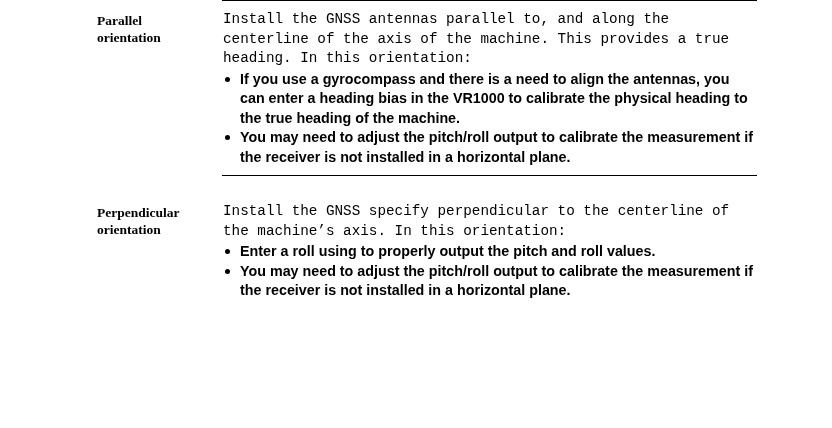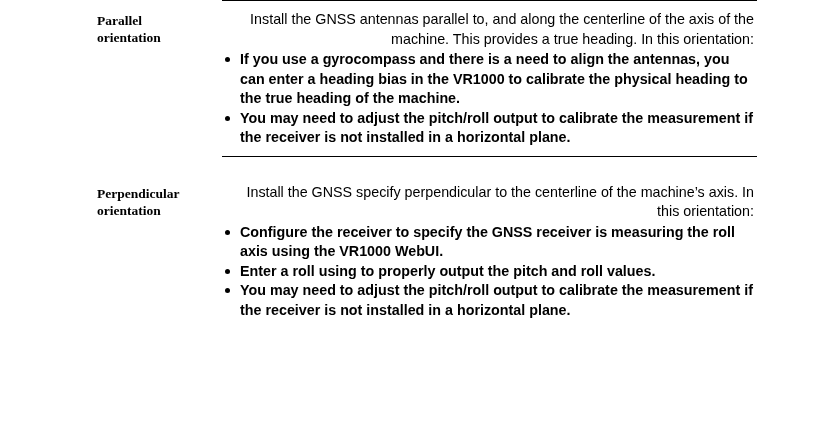--- a/index.html
+++ b/index.html
@@ -58,26 +58,25 @@
     position: relative;
   }
   .rule {
     position: absolute;
     left: 222px;
     width: 535px;
     height: 1px;
     background: #000000;
   }
   .para {
-    font-family: Liberation Sans, sans-serif;
+    font-family: Liberation Mono, monospace;
     font-size: 14.3px;
     line-height: 19.5px;
     margin: 0 0 1px 0;
     color: #000000;
-    text-align: right;
   }
   ul.bullets {
     list-style: none;
     margin: 0;
     padding: 0;
   }
   ul.bullets li {
     position: relative;
     padding-left: 17px;
     font-family: "Liberation Sans", sans-serif;
@@ -140,24 +139,20 @@
     <div class="row">
       <div class="label-cell">
         <div class="label-text">Perpendicular
 orientation</div>
       </div>
       <div class="body-cell">
         <p class="para">Install the GNSS specify perpendicular to the centerline of the machine’s axis. In this orientation:</p>
         <ul class="bullets">
           <li>
             <span class="dot"></span>
-            <span>Configure the receiver to specify the GNSS receiver is measuring the roll axis using the VR1000 WebUI.</span>
-          </li>
-          <li>
-            <span class="dot"></span>
             <span>Enter a roll using to properly output the pitch and roll values.</span>
           </li>
           <li>
             <span class="dot"></span>
             <span>You may need to adjust the pitch/roll output to calibrate the measurement if the receiver is not installed in a horizontal plane.</span>
           </li>
         </ul>
       </div>
     </div>
 

